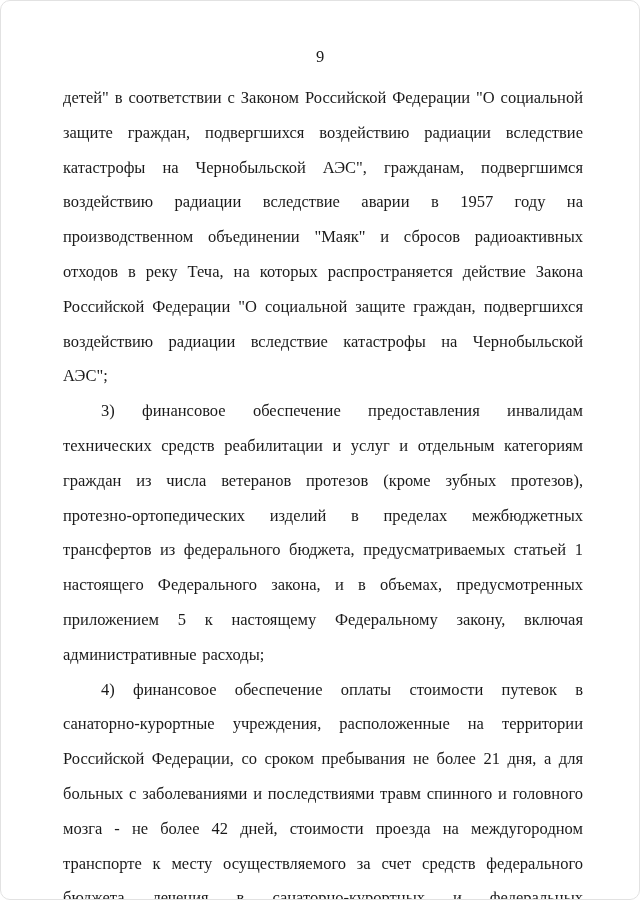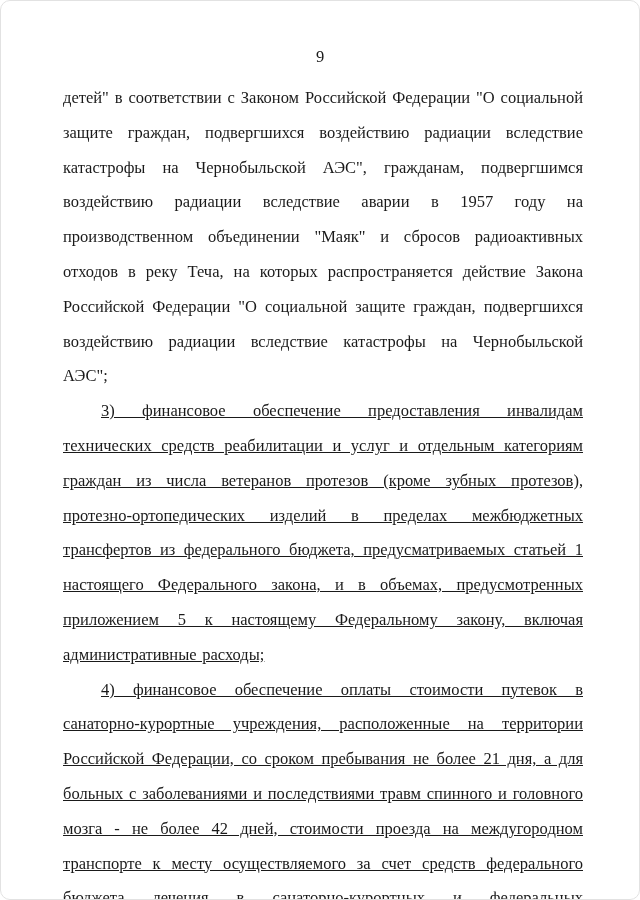--- a/index.html
+++ b/index.html
@@ -36,21 +36,20 @@
   }
   .para {
     margin: 0;
     font-size: 16.5px;
     line-height: 34.8px;
     text-align: justify;
     word-spacing: 1.5px;
   }
   .para.indented {
     text-indent: 38px;
-    text-decoration: underline;
   }
   .para.justify-last {
     text-align-last: justify;
   }
 </style>
 </head>
 <body>
 
 <div class="page">
   <div class="page-number">9</div>

